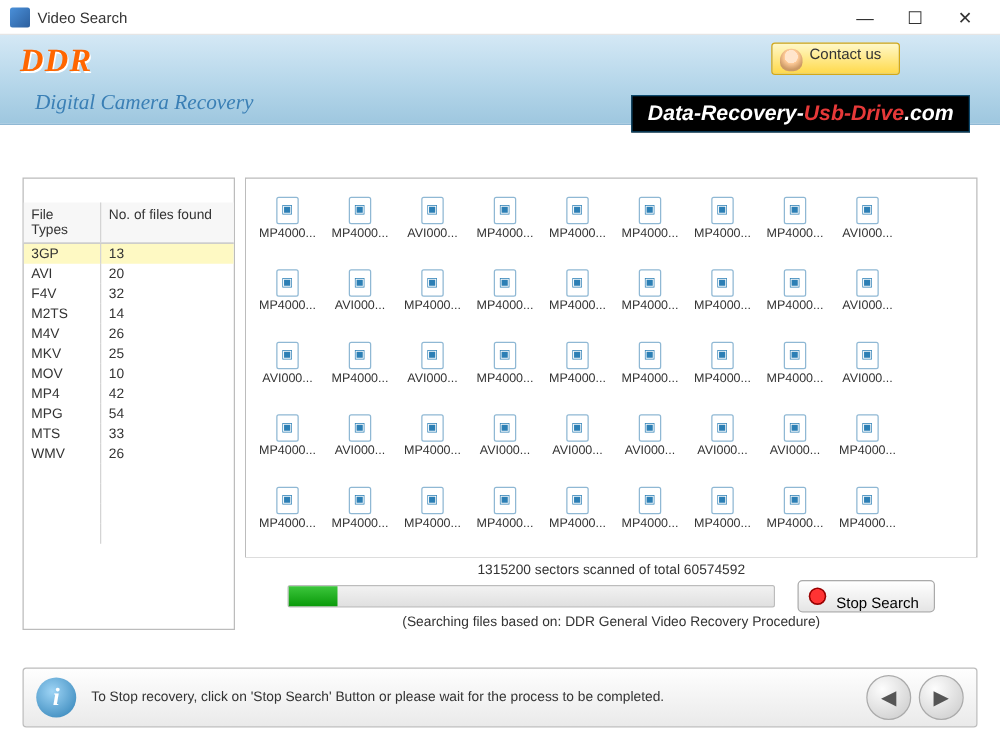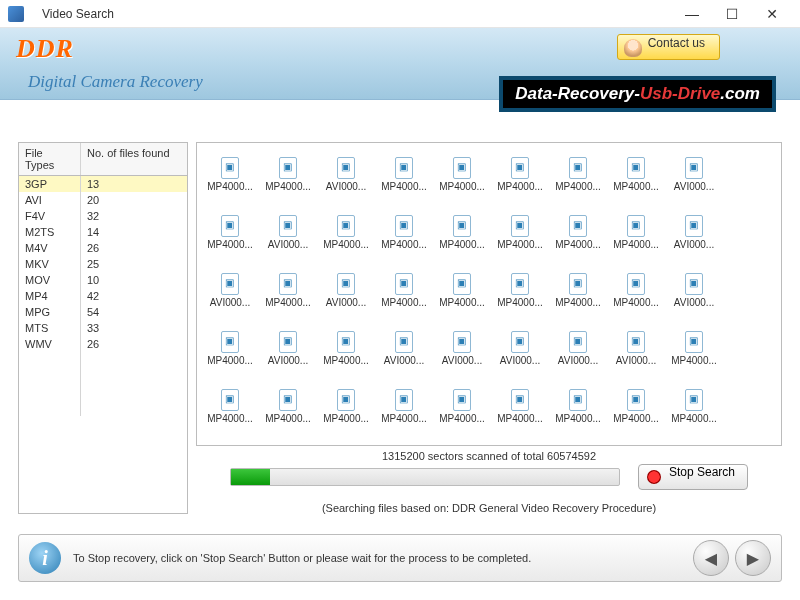--- a/index.html
+++ b/index.html
@@ -1,58 +1,58 @@
 <!DOCTYPE html>
 <html><head>
 <meta charset="utf-8">
 <style>
 * { margin: 0; padding: 0; box-sizing: border-box; font-family: 'Segoe UI', Tahoma, sans-serif; }
 body { background: #fff; width: 800px; height: 600px; overflow: hidden; }
 
-.titlebar { height: 28px; background: #fff; display: flex; align-items: center; padding: 0 8px; border-bottom: 1px solid #e5e5e5; gap: 12px; }
+.titlebar { height: 28px; background: #fff; display: flex; align-items: center; padding: 0 8px; border-bottom: 1px solid #e5e5e5; }
 .titlebar-icon { width: 16px; height: 16px; background: linear-gradient(135deg,#4a90d9,#2c5f9e); margin-right: 6px; border-radius: 2px; }
 .titlebar-text { font-size: 12px; color: #333; flex: 1; }
 .titlebar-btns { display: flex; gap: 0; }
 .titlebar-btn { width: 40px; height: 28px; display: flex; align-items: center; justify-content: center; font-size: 14px; color: #333; cursor: pointer; }
 
 .header-banner { height: 72px; background: linear-gradient(180deg,#d4e8f5 0%,#b8d8eb 50%,#9ec7df 100%); position: relative; display: flex; align-items: flex-start; padding: 6px 16px 0; border-bottom: 1px solid #8fb8d4; }
 .brand-logo { font-family: Georgia, serif; font-size: 26px; font-weight: bold; color: #ff6600; font-style: italic; letter-spacing: 1px; text-shadow: 1px 1px 0 #fff; }
 .brand-sub { position: absolute; left: 28px; top: 44px; font-family: Georgia, serif; font-size: 17px; font-style: italic; color: #3a7fb5; }
 .contact-btn { position: absolute; right: 80px; top: 6px; height: 26px; padding: 1px 14px 0 30px; background: linear-gradient(180deg,#fff8c8,#ffd94a); border: 1px solid #d4a817; border-radius: 3px; font-size: 12px; color: #333; display: flex; align-items: flex-start; cursor: pointer; }
 .contact-btn::before { content: ''; position: absolute; left: 6px; top: 4px; width: 18px; height: 18px; background: radial-gradient(circle at 50% 35%, #ffe5cc 35%, #fc9 36%, #c96 70%); border-radius: 50% 50% 40% 40%; }
-.site-banner { position: absolute; right: 24px; top: 76px; background: #000; color: #fff; padding: 4px 12px; font-family: Georgia, serif; font-style: italic; font-weight: bold; font-size: 17px; border: 4px solid #0c4a6e; z-index: 5; }
+.site-banner { position: absolute; right: 24px; top: 76px; background: #000; color: #fff; padding: 4px 12px; font-family: Georgia, serif; font-style: italic; font-weight: bold; font-size: 17px; border: 1px solid #0c4a6e; z-index: 5; }
 .site-banner .red { color: #e63939; }
 
 .content { padding: 42px 18px 4px; display: flex; gap: 8px; }
 
 .left-table { width: 170px; border: 1px solid #bcbcbc; background: #fff; }
-.lt-header { display: flex; background: #f7f7f7; border-bottom: 1px solid #bcbcbc; }
+.lt-header { display: flex; background: #f7f7f7; border-bottom: 1px solid #bcbcbc; margin-top: 19px; }
 .lt-header > div { padding: 4px 6px; font-size: 11px; color: #333; }
 .lt-col1 { width: 62px; border-right: 1px solid #d4d4d4; }
 .lt-col2 { flex: 1; }
 .lt-body { height: 282px; overflow: auto; }
 .lt-row { display: flex; font-size: 11px; color: #333; }
 .lt-row.sel { background: #fef9c3; }
 .lt-row > div { padding: 2px 6px; }
 
 .right-panel { flex: 1; display: flex; flex-direction: column; }
 .file-grid { border: 1px solid #bcbcbc; background: #fff; height: 304px; padding: 6px 4px; display: flex; flex-wrap: wrap; align-content: flex-start; overflow-y: scroll; gap: 0; position: relative; }
 .file-item { width: 58px; height: 58px; display: flex; flex-direction: column; align-items: center; justify-content: flex-start; }
 .file-icon { width: 18px; height: 22px; background: #fff; border: 1px solid #8fb8d4; border-radius: 2px; position: relative; margin-top: 8px; }
 .file-icon::before { content: '▣'; position: absolute; top: 3px; left: 3px; font-size: 10px; color: #2c7fb5; }
 .file-name { font-size: 10px; color: #333; margin-top: 2px; white-space: nowrap; }
 
 .progress-area { margin-top: 4px; text-align: center; }
 .progress-text { font-size: 11px; color: #333; text-align: center; }
 .progress-row { display: flex; align-items: center; gap: 18px; margin-top: 2px; justify-content: center; }
 .progress-bar { width: 390px; height: 18px; background: linear-gradient(180deg,#f2f2f2,#e0e0e0); border: 1px solid #bcbcbc; border-radius: 2px; position: relative; }
 .progress-fill { position: absolute; left: 0; top: 0; bottom: 0; width: 10%; background: linear-gradient(180deg,#3cc63c,#0a9a0a); }
-.stop-btn { height: 26px; padding: 0 12px 0 30px; background: linear-gradient(180deg,#fff,#e5e5e5); border: 1px solid #aaa; border-radius: 4px; font-size: 12px; cursor: pointer; position: relative; display: flex; align-items: flex-start; }
+.stop-btn { height: 26px; padding: 0 12px 0 30px; background: linear-gradient(180deg,#fff,#e5e5e5); border: 1px solid #aaa; border-radius: 4px; font-size: 12px; cursor: pointer; position: relative; display: flex; align-items: flex-end; }
 .stop-btn::before { content: ''; position: absolute; left: 8px; top: 5px; width: 14px; height: 14px; border-radius: 50%; background: radial-gradient(circle,#f33 55%,#900 60%); }
-.proc-text { font-size: 11px; color: #333; margin-top: 12px; }
+.proc-text { font-size: 11px; color: #333; margin-top: 2px; }
 
 .footer { position: absolute; bottom: 18px; left: 18px; right: 18px; height: 48px; border: 1px solid #bcbcbc; background: linear-gradient(180deg,#fefefe,#eaeaea); display: flex; align-items: center; padding: 0 10px; border-radius: 3px; }
 .info-icon { width: 32px; height: 32px; border-radius: 50%; background: radial-gradient(circle at 40% 35%,#9ed4f5,#2c7fb5); display: flex; align-items: center; justify-content: center; color: #fff; font-family: Georgia,serif; font-style: italic; font-weight: bold; font-size: 20px; margin-right: 12px; }
 .footer-text { font-size: 11px; color: #333; flex: 1; }
 .nav-btns { display: flex; gap: 6px; }
 .nav-btn { width: 36px; height: 36px; border-radius: 50%; background: radial-gradient(circle at 35% 30%,#fdfdfd,#c8c8c8); border: 1px solid #aaa; display: flex; align-items: center; justify-content: center; font-size: 16px; color: #555; cursor: pointer; }
 </style>
 </head>
 <body>
 

